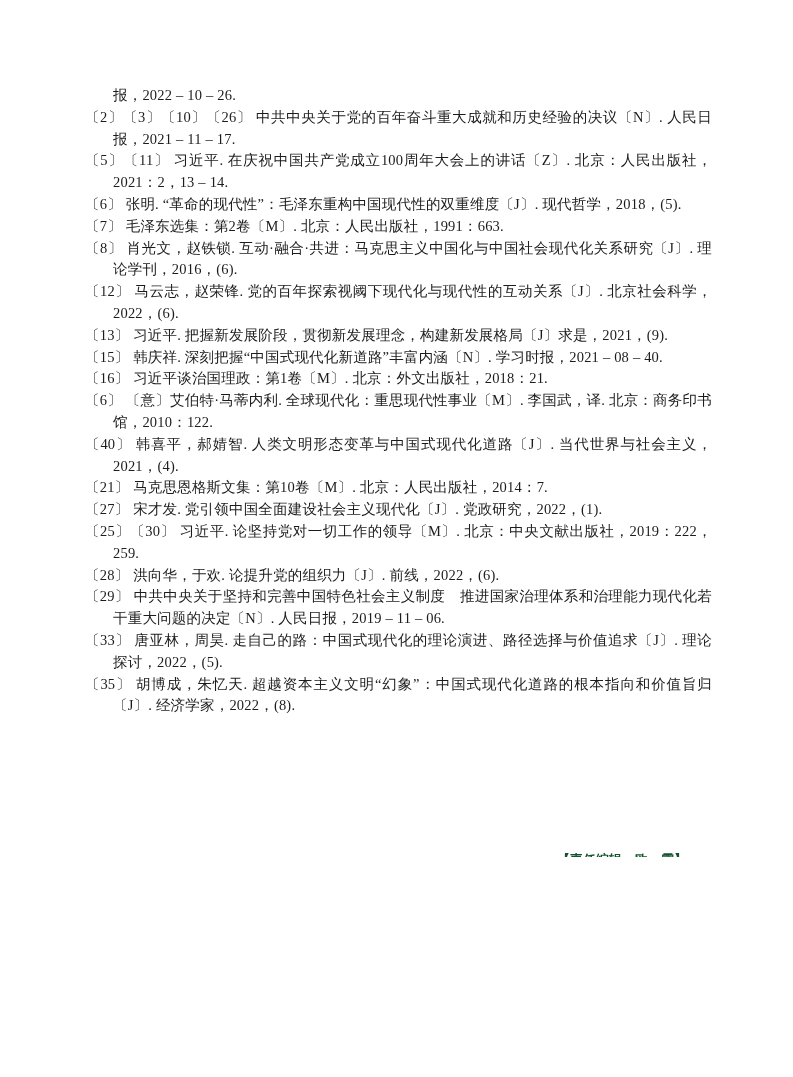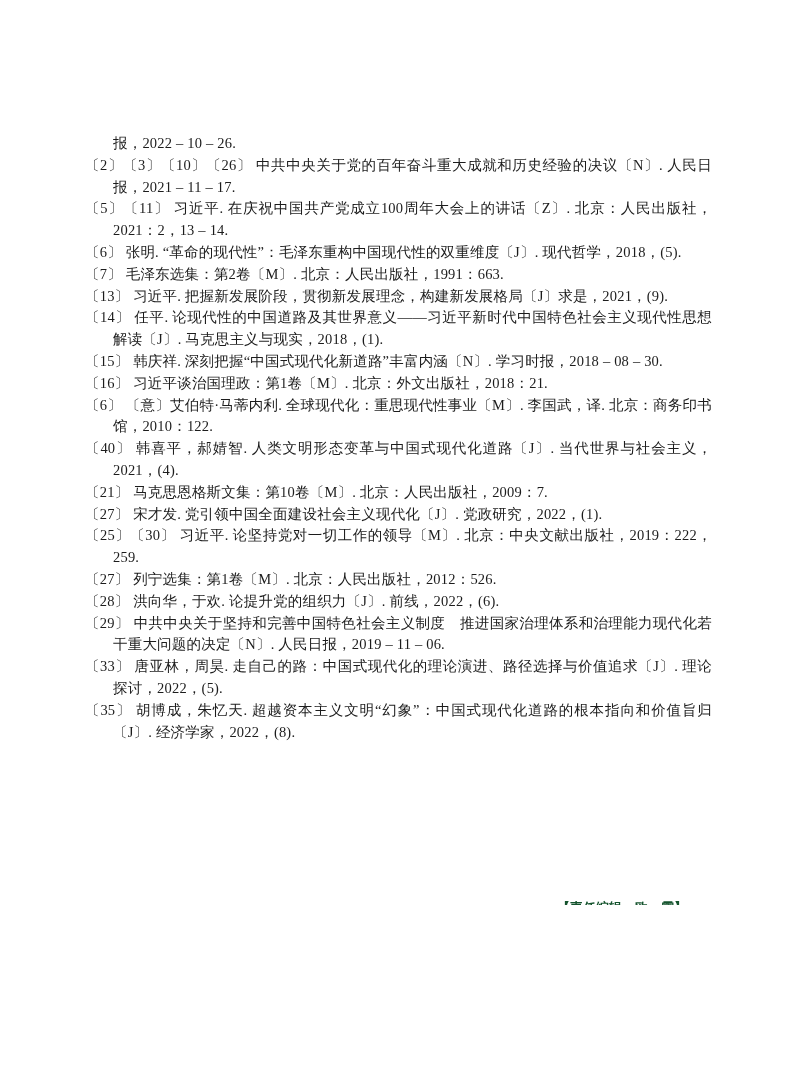--- a/index.html
+++ b/index.html
@@ -8,21 +8,20 @@
     background: #ffffff;
   }
   .page {
     position: relative;
     width: 793px;
     height: 857px;
     background: #ffffff;
     overflow: hidden;
     font-family: "Liberation Serif", "DejaVu Serif", serif;
     color: #1c1c1c;
-    margin-top: 48px;
   }
   .refs {
     position: absolute;
     left: 85px;
     top: 85px;
     width: 627px;
   }
   .ref {
     margin: 0;
     padding-left: 28px;
@@ -57,30 +56,30 @@
 <body>
 
 <div class="page">
 
   <div class="refs">
     <p class="ref cont"><span>报，2022 – 10 – 26.</span></p>
     <p class="ref"><span>〔2〕〔3〕〔10〕〔26〕 </span><span>中共中央关于党的百年奋斗重大成就和历史经验的决议〔N〕. 人民日报，2021 – 11 – 17.</span></p>
     <p class="ref"><span>〔5〕〔11〕 </span><span>习近平. 在庆祝中国共产党成立100周年大会上的讲话〔Z〕. 北京：人民出版社，2021：2，13 – 14.</span></p>
     <p class="ref"><span>〔6〕 </span><span>张明. “革命的现代性”：毛泽东重构中国现代性的双重维度〔J〕. 现代哲学，2018，(5).</span></p>
     <p class="ref"><span>〔7〕 </span><span>毛泽东选集：第2卷〔M〕. 北京：人民出版社，1991：663.</span></p>
+    <p class="ref"><span>〔8〕 </span><span>肖光文，赵铁锁. 互动·融合·共进：马克思主义中国化与中国社会现代化关系研究〔J〕. 理论学刊，2016，(6).</span></p>
+    <p class="ref"><span>〔12〕 </span><span>马云志，赵荣锋. 党的百年探索视阈下现代化与现代性的互动关系〔J〕. 北京社会科学，2022，(6).</span></p>
     <p class="ref"><span>〔13〕 </span><span>习近平. 把握新发展阶段，贯彻新发展理念，构建新发展格局〔J〕求是，2021，(9).</span></p>
-    <p class="ref"><span>〔14〕 </span><span>任平. 论现代性的中国道路及其世界意义——习近平新时代中国特色社会主义现代性思想解读〔J〕. 马克思主义与现实，2018，(1).</span></p>
-    <p class="ref"><span>〔15〕 </span><span>韩庆祥. 深刻把握“中国式现代化新道路”丰富内涵〔N〕. 学习时报，2018 – 08 – 30.</span></p>
+    <p class="ref"><span>〔15〕 </span><span>韩庆祥. 深刻把握“中国式现代化新道路”丰富内涵〔N〕. 学习时报，2021 – 08 – 40.</span></p>
     <p class="ref"><span>〔16〕 </span><span>习近平谈治国理政：第1卷〔M〕. 北京：外文出版社，2018：21.</span></p>
     <p class="ref"><span>〔6〕 </span><span>〔意〕艾伯特·马蒂内利. 全球现代化：重思现代性事业〔M〕. 李国武，译. 北京：商务印书馆，2010：122.</span></p>
     <p class="ref"><span>〔40〕 </span><span>韩喜平，郝婧智. 人类文明形态变革与中国式现代化道路〔J〕. 当代世界与社会主义，2021，(4).</span></p>
-    <p class="ref"><span>〔21〕 </span><span>马克思恩格斯文集：第10卷〔M〕. 北京：人民出版社，2009：7.</span></p>
+    <p class="ref"><span>〔21〕 </span><span>马克思恩格斯文集：第10卷〔M〕. 北京：人民出版社，2014：7.</span></p>
     <p class="ref"><span>〔27〕 </span><span>宋才发. 党引领中国全面建设社会主义现代化〔J〕. 党政研究，2022，(1).</span></p>
     <p class="ref"><span>〔25〕〔30〕 </span><span>习近平. 论坚持党对一切工作的领导〔M〕. 北京：中央文献出版社，2019：222，259.</span></p>
-    <p class="ref"><span>〔27〕 </span><span>列宁选集：第1卷〔M〕. 北京：人民出版社，2012：526.</span></p>
     <p class="ref"><span>〔28〕 </span><span>洪向华，于欢. 论提升党的组织力〔J〕. 前线，2022，(6).</span></p>
     <p class="ref"><span>〔29〕 </span><span>中共中央关于坚持和完善中国特色社会主义制度　推进国家治理体系和治理能力现代化若干重大问题的决定〔N〕. 人民日报，2019 – 11 – 06.</span></p>
     <p class="ref"><span>〔33〕 </span><span>唐亚林，周昊. 走自己的路：中国式现代化的理论演进、路径选择与价值追求〔J〕. 理论探讨，2022，(5).</span></p>
     <p class="ref"><span>〔35〕 </span><span>胡博成，朱忆天. 超越资本主义文明“幻象”：中国式现代化道路的根本指向和价值旨归〔J〕. 经济学家，2022，(8).</span></p>
   </div>
 
   <div class="editor-line">【责任编辑：欧　露】</div>
 
   <div class="page-number">· 19 ·</div>
 

